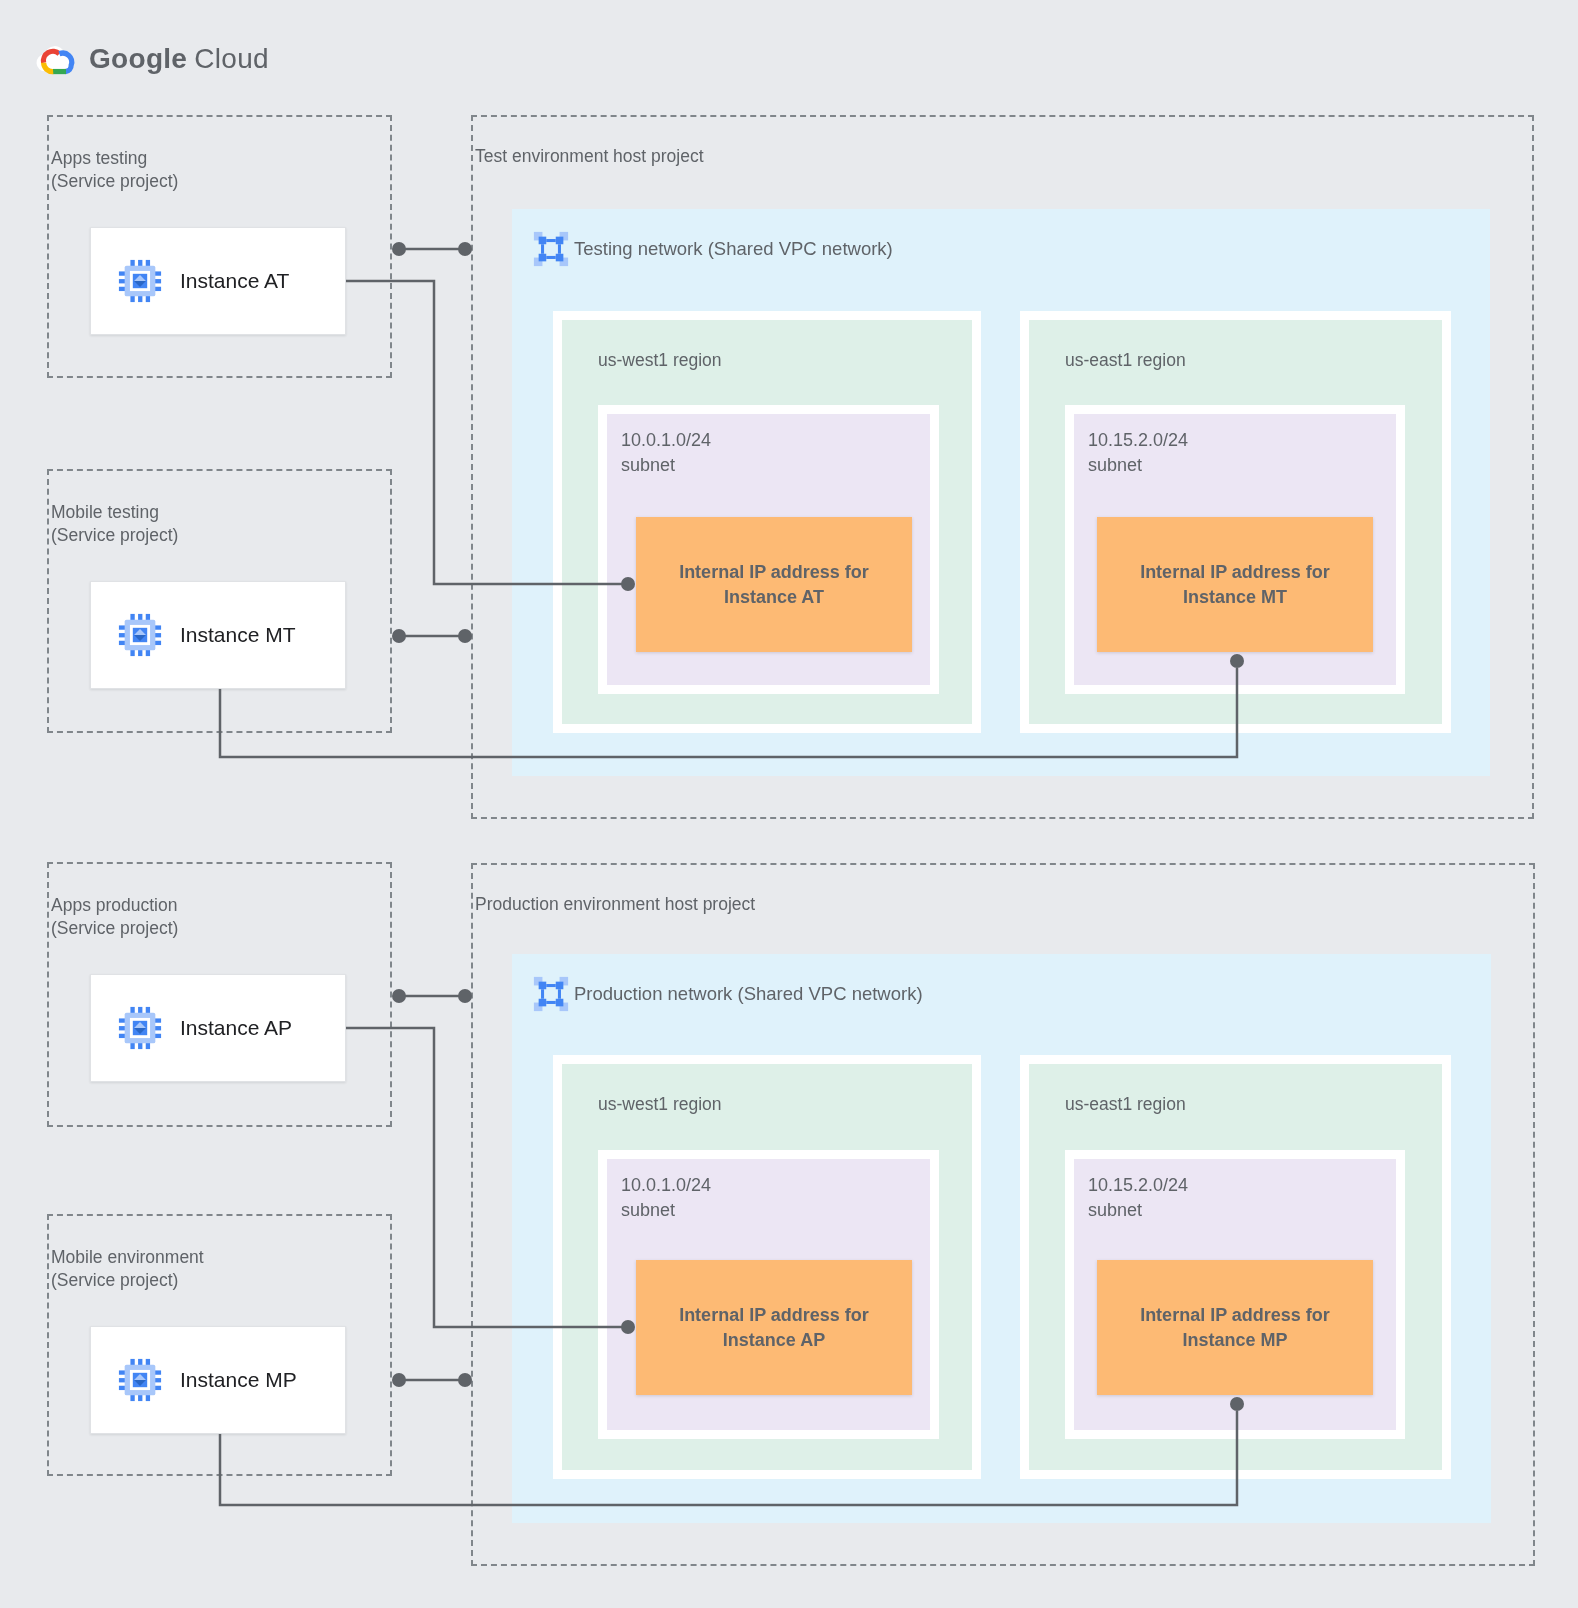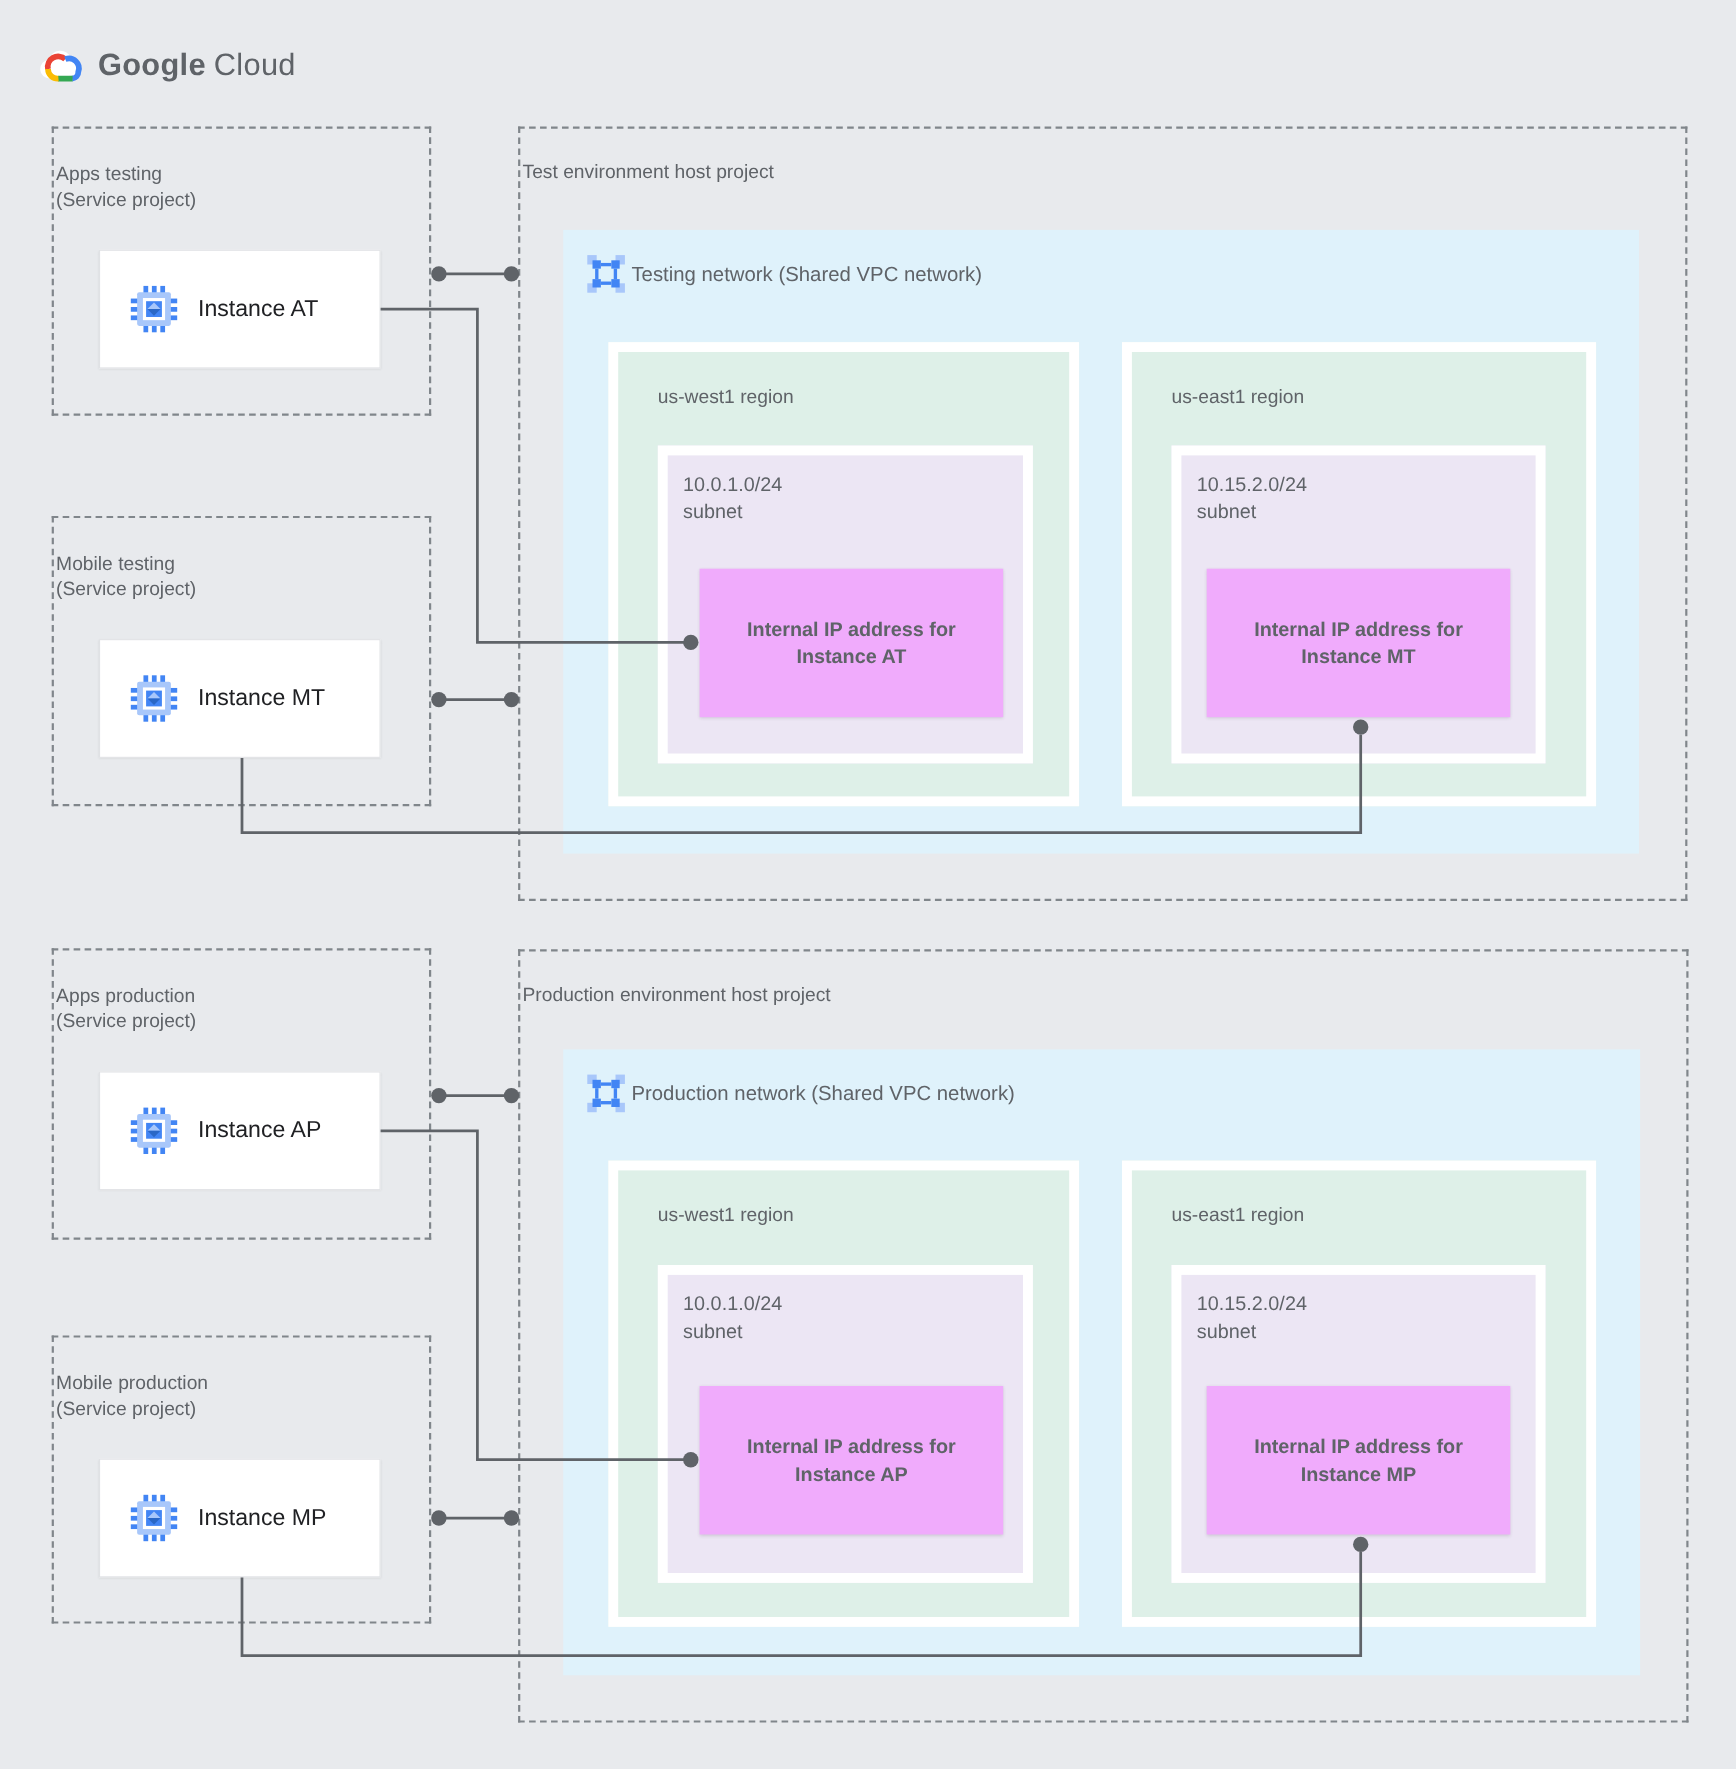--- a/index.html
+++ b/index.html
@@ -21,21 +21,21 @@
   .net-box{position:absolute;background:#DFF2FB;}
   .net-head{position:absolute;left:20px;top:21px;display:flex;align-items:center;gap:4px;}
   .net-label{font-size:18.5px;color:#5F6368;}
   .region-box{position:absolute;background:#DEF0E8;border:9px solid #FFFFFF;box-sizing:border-box;}
   .region-label{position:absolute;left:36px;top:30px;font-size:17.5px;color:#5F6368;}
   .subnet-box{position:absolute;background:#ECE6F4;border:9px solid #FFFFFF;box-sizing:border-box;}
   .subnet-label{position:absolute;left:14px;top:14px;font-size:18px;line-height:25px;color:#5F6368;}
   .subnet-label span{display:block;}
 
   
-  .ip-card{position:absolute;background:#f0abfc;box-shadow:0 1px 3px rgba(60,64,67,.18);
+  .ip-card{position:absolute;background:#fdba74;box-shadow:0 1px 3px rgba(60,64,67,.18);
            display:flex;flex-direction:column;align-items:center;justify-content:center;
            text-align:center;font-weight:bold;font-size:18px;line-height:25px;color:#5F6368;}
   .inst-card{position:absolute;left:41px;top:110px;width:256px;height:108px;background:#FFFFFF;
              border:1px solid #E0E2E5;box-sizing:border-box;box-shadow:0 1px 2px rgba(60,64,67,.12);
              display:flex;align-items:center;padding-left:26px;gap:17px;}
   .inst-label{font-size:21px;color:#202124;}
 
   .connector-layer{position:absolute;left:0;top:0;z-index:10;pointer-events:none;}
 </style>
 </head>
@@ -251,21 +251,21 @@
         <rect x="16.5" y="16.5" width="15" height="15" fill="#4285F4"></rect>
         <polygon points="17.8,24 24,17.8 30.2,24" fill="#A8C7FA"></polygon>
         <polygon points="17.8,24 30.2,24 24,30.2" fill="#2A67C6"></polygon>
       </svg>
       <span class="inst-label">Instance AP</span>
     </div>
   </div>
 
   <div class="dash-box" style="left:47px;top:1214px;width:345px;height:262px;">
     <div class="box-label">
-      <span>Mobile production</span>
+      <span>Mobile environment</span>
       <span>(Service project)</span>
     </div>
     <div class="inst-card">
       <svg width="46" height="46" viewBox="0 0 48 48">
         <g fill="#4285F4">
           <rect x="14" y="2" width="4.5" height="8"></rect>
             <rect x="22" y="2" width="4.5" height="8"></rect>
             <rect x="30" y="2" width="4.5" height="8"></rect>
           <rect x="14" y="38" width="4.5" height="8"></rect>
             <rect x="22" y="38" width="4.5" height="8"></rect>

